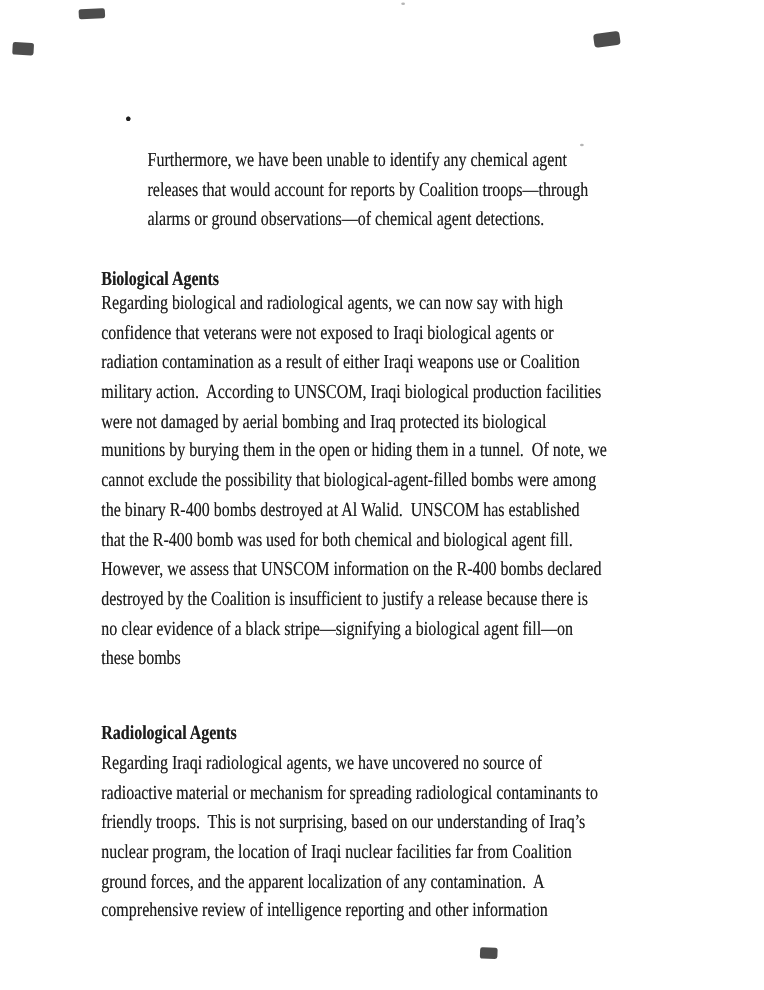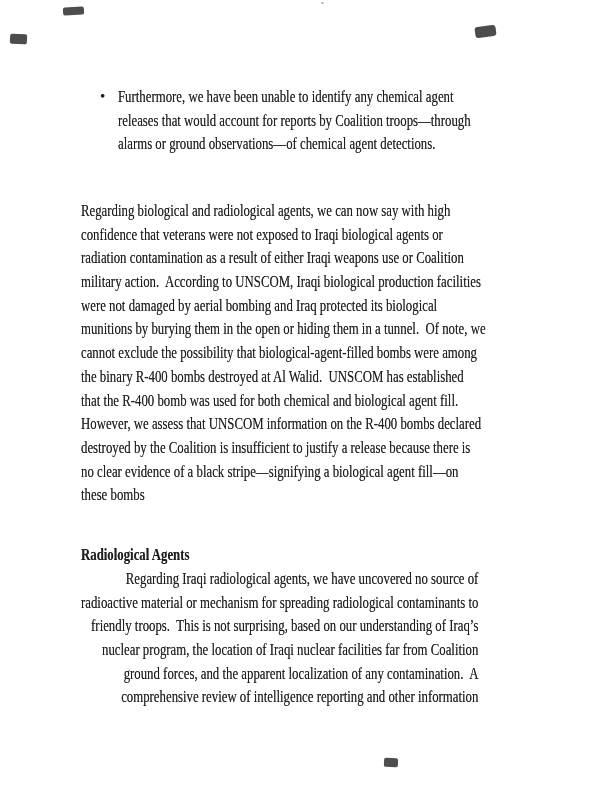--- a/index.html
+++ b/index.html
@@ -9,20 +9,21 @@
     height: 792px;
     background: #ffffff;
     overflow: hidden;
     font-family: "Liberation Serif", "DejaVu Serif", serif;
     color: #1e1e1e;
   }
   .textblock {
     position: absolute;
     font-size: 16px;
     line-height: 23.7px;
+    margin-top: 32px;
   }
   .line {
     white-space: pre;
     height: 23.7px;
     transform: scaleX(0.80);
     transform-origin: 0 0;
     text-shadow: 0 0 0.5px rgba(25,25,25,0.55);
   }
   .heading .line { font-weight: 700; }
   .bullet-marker {
@@ -30,21 +31,21 @@
     left: 100px;
     top: 85px;
     font-size: 15px;
     line-height: 23.7px;
     text-shadow: 0 0 0.5px rgba(25,25,25,0.55);
   }
   .bullet-text { left: 118px; top: 85px; }
   .h-bio   { left: 81px; top: 180px; }
   .p-bio   { left: 81px; top: 199px; }
   .h-rad   { left: 81px; top: 543px; }
-  .p-rad   { left: 81px; top: 567px; text-align: right; }
+  .p-rad   { left: 81px; top: 567px; }
   .mark { position: absolute; background: #2e2e2e; opacity: 0.85; border-radius: 2px; }
   .mark-1 { left: 63px;  top: 7px;   width: 21px; height: 8px;  transform: rotate(-3deg); }
   .mark-2 { left: 10px;  top: 34px;  width: 17px; height: 10px; transform: rotate(3deg); }
   .mark-3 { left: 475px; top: 26px;  width: 21px; height: 11px; transform: rotate(-8deg); border-radius: 3px; }
   .mark-4 { left: 384px; top: 758px; width: 14px; height: 9px;  transform: rotate(2deg); }
   .speck { position: absolute; background: #b5b5b5; border-radius: 50%; }
   .speck-1 { left: 321px; top: 2px;   width: 3px; height: 2px; }
   .speck-2 { left: 464px; top: 115px; width: 3px; height: 2px; }
 </style>
 </head>
@@ -59,20 +60,23 @@
   <div class="speck speck-1"></div>
   <div class="speck speck-2"></div>
 
   <span class="bullet-marker">•</span>
   <div class="textblock bullet-text">
       <div class="line">Furthermore, we have been unable to identify any chemical agent</div>
       <div class="line">releases that would account for reports by Coalition troops—through</div>
       <div class="line">alarms or ground observations—of chemical agent detections.</div>
     </div>
 
+  <div class="textblock heading h-bio">
+    <div class="line">Biological Agents</div>
+  </div>
   <div class="textblock p-bio">
       <div class="line">Regarding biological and radiological agents, we can now say with high</div>
       <div class="line">confidence that veterans were not exposed to Iraqi biological agents or</div>
       <div class="line">radiation contamination as a result of either Iraqi weapons use or Coalition</div>
       <div class="line">military action.  According to UNSCOM, Iraqi biological production facilities</div>
       <div class="line">were not damaged by aerial bombing and Iraq protected its biological</div>
       <div class="line">munitions by burying them in the open or hiding them in a tunnel.  Of note, we</div>
       <div class="line">cannot exclude the possibility that biological-agent-filled bombs were among</div>
       <div class="line">the binary R-400 bombs destroyed at Al Walid.  UNSCOM has established</div>
       <div class="line">that the R-400 bomb was used for both chemical and biological agent fill.</div>

